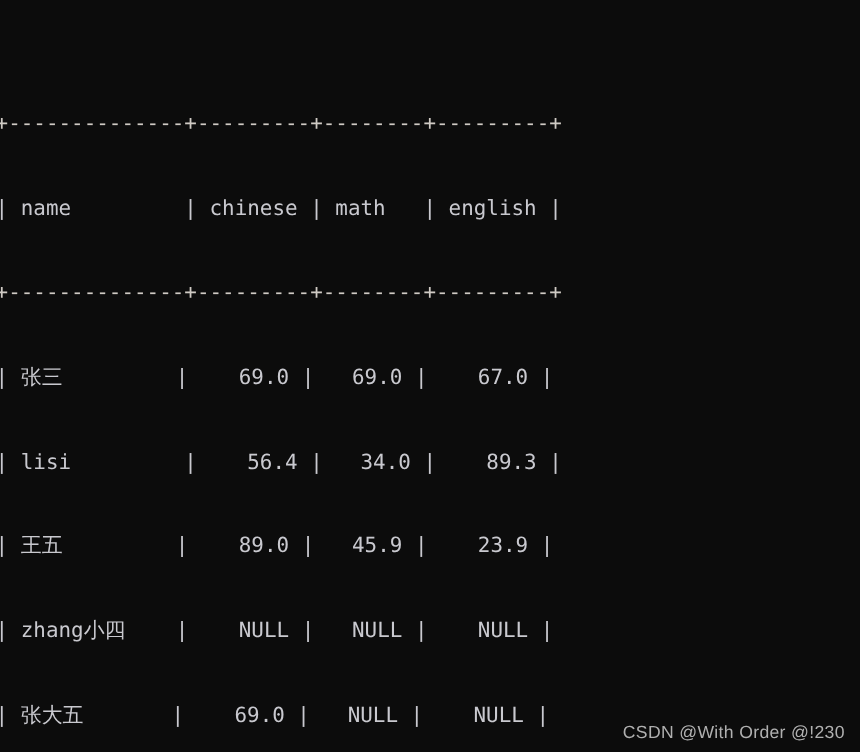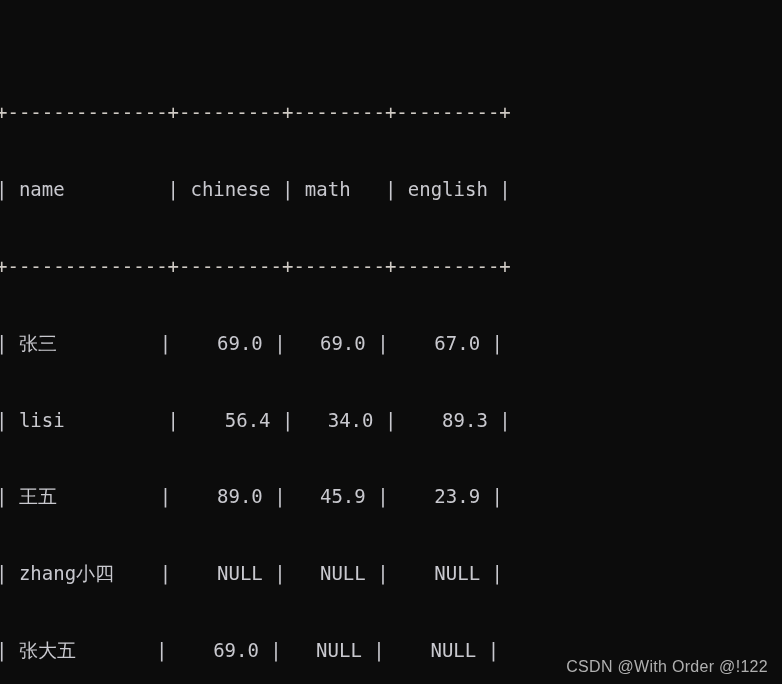--- a/index.html
+++ b/index.html
@@ -100,15 +100,15 @@
     
     
     
     
     
     
     
 
   </div>
 
-  <div id="watermark">CSDN @With Order @!122</div>
+  <div id="watermark">CSDN @With Order @!230</div>
 
 </div>
 
 </body></html>

